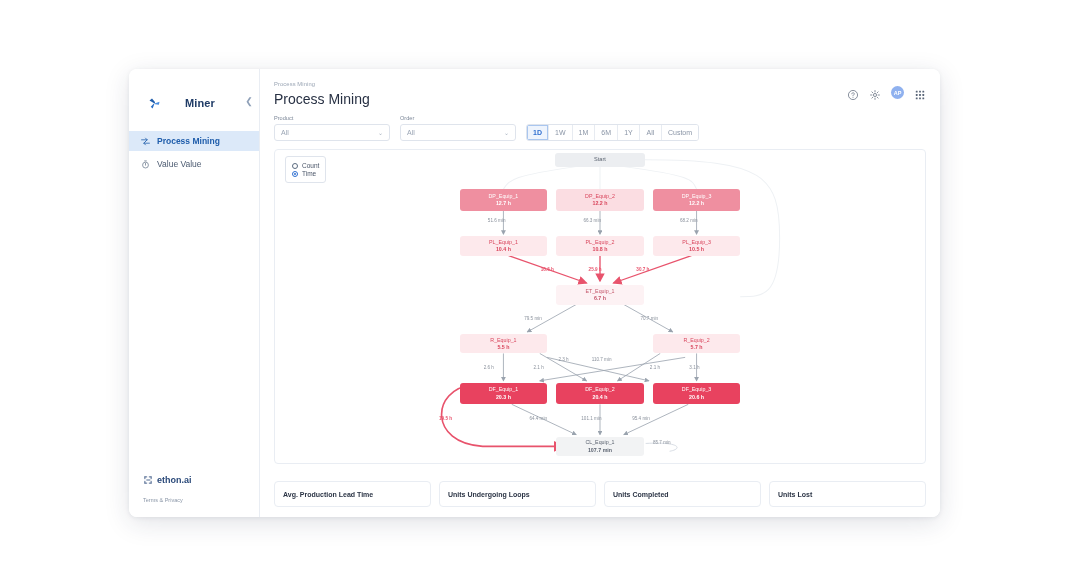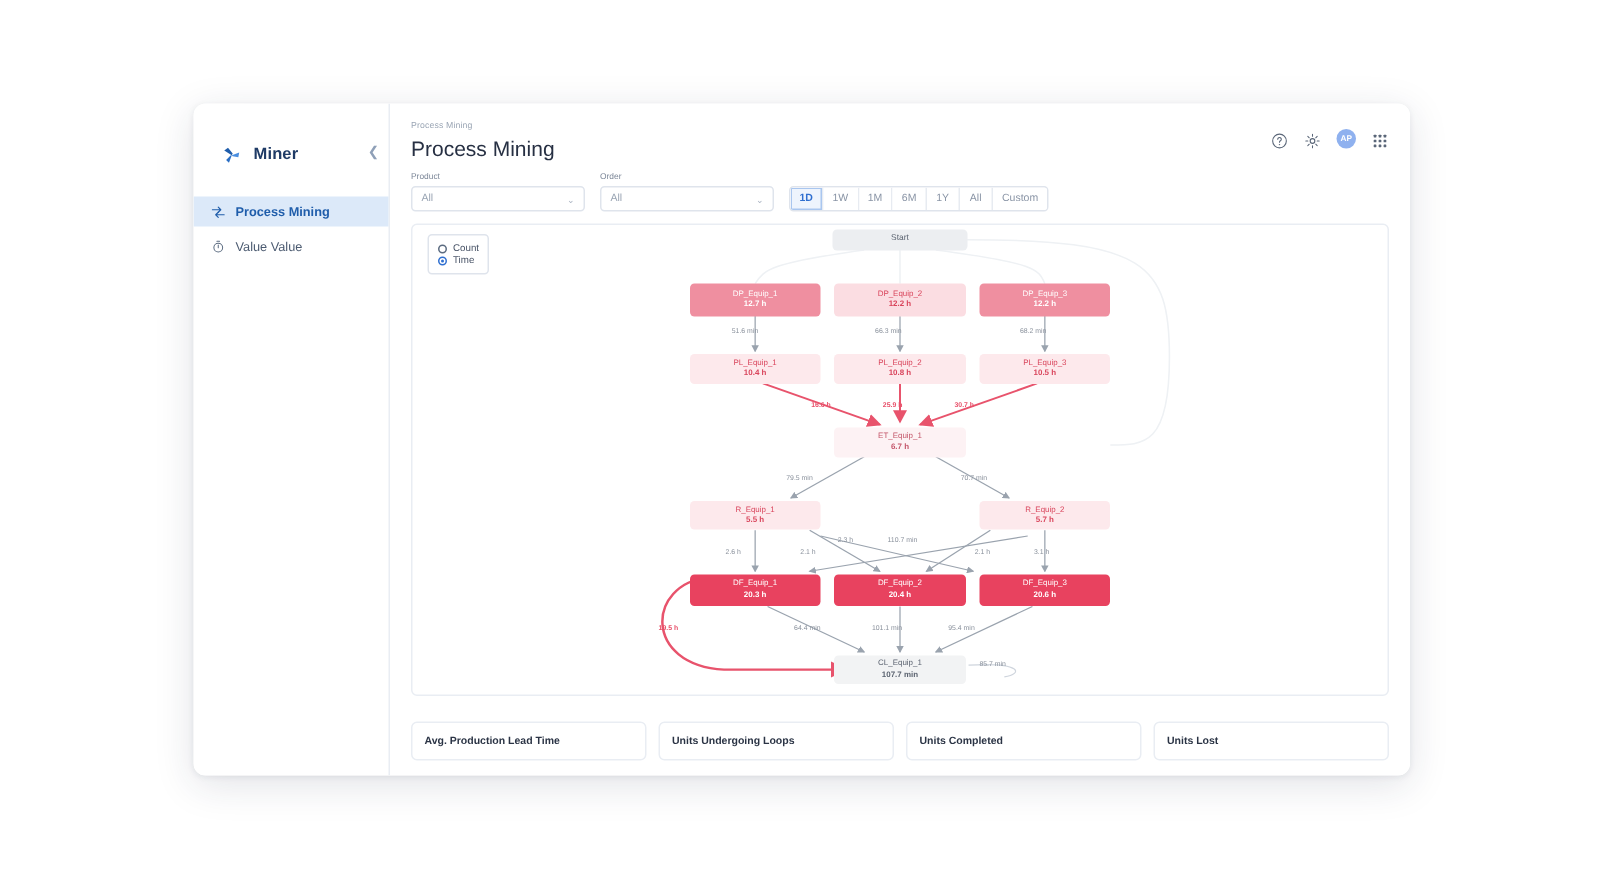--- a/index.html
+++ b/index.html
@@ -24,21 +24,21 @@
   
   #sidebar {
     width: 131px;
     background: #ffffff;
     border-right: 1px solid #e9edf3;
     display: flex;
     flex-direction: column;
     position: relative;
   }
   .brand {
-    display: flex; align-items: center; gap: 7px;
+    display: flex; align-items: center; gap: 23px;
     padding: 20px 0 0 18px;
     height: 48px;
   }
   .brand-mark { width: 15px; height: 15px; position: relative; flex: 0 0 auto; }
   .brand-name { font-size: 11px; font-weight: 700; color: #1f3b66; letter-spacing: .1px; }
   .collapse-btn {
     position: absolute; right: 4px; top: 26px;
     width: 12px; height: 12px;
     display: flex; align-items: center; justify-content: center;
     color: #8fa0b8; font-size: 9px; cursor: pointer;
@@ -170,20 +170,32 @@
         <span class="nav-ico">
           <svg viewBox="0 0 16 16" width="9" height="9">
             <circle cx="8" cy="9" r="5.2" stroke="#5b6b80" stroke-width="1.2" fill="none"></circle>
             <path d="M8 6v3.2M6.4 1.6h3.2" stroke="#5b6b80" stroke-width="1.2" fill="none" stroke-linecap="round"></path>
           </svg>
         </span>
         <span>Value Value</span>
       </div>
     </nav>
 
+    <div class="sidebar-footer">
+      <div class="ethon">
+        <span>
+          <svg viewBox="0 0 16 16" width="10" height="10">
+            <path d="M3 3h3M3 3v3M13 3h-3M13 3v3M3 13h3M3 13v-3M13 13h-3M13 13v-3" stroke="#2b4a7a" stroke-width="1.3" fill="none" stroke-linecap="round"></path>
+            <path d="M6 8h5" stroke="#2b4a7a" stroke-width="1.3" stroke-linecap="round"></path>
+          </svg>
+        </span>
+        <span class="ethon-name">ethon.ai</span>
+      </div>
+      <div class="terms">Terms &amp; Privacy</div>
+    </div>
   </aside>
 
   <section id="main">
 
     <div class="topbar">
       <div class="titles">
         <div class="breadcrumb">Process Mining</div>
         <div class="page-title">Process Mining</div>
       </div>
       <div class="topicons">

